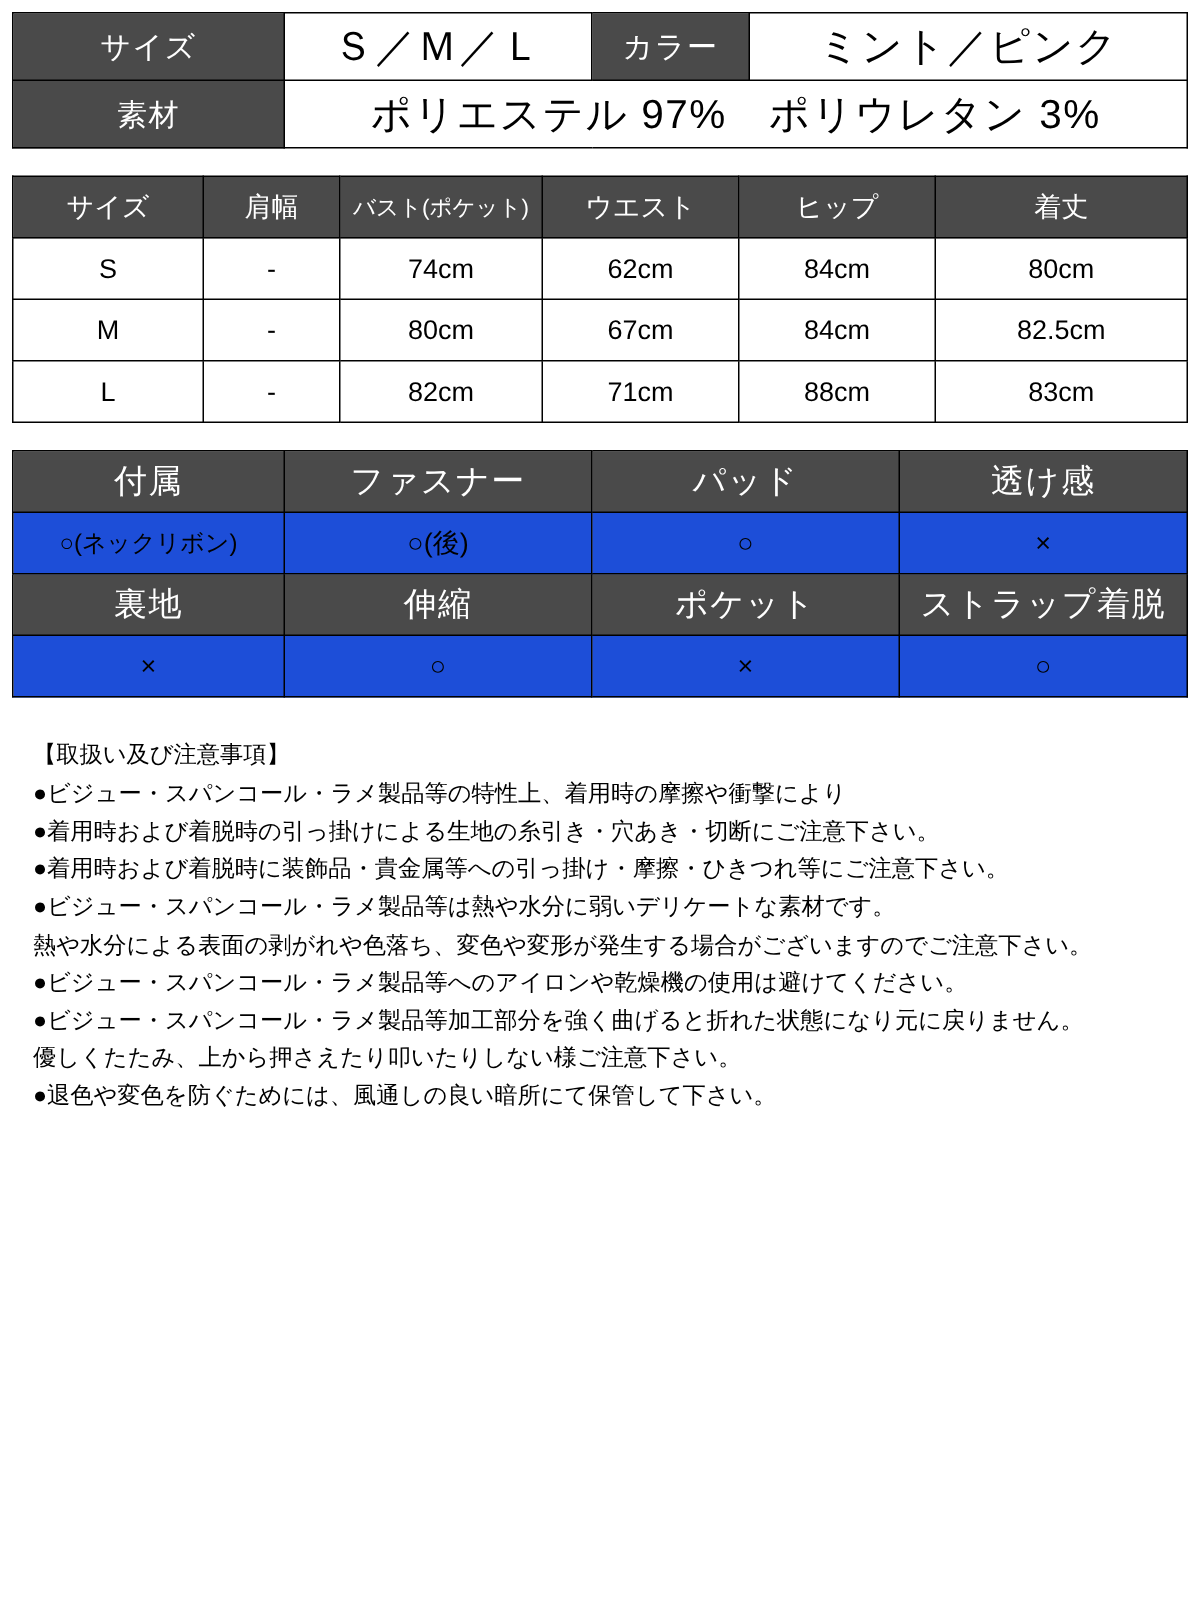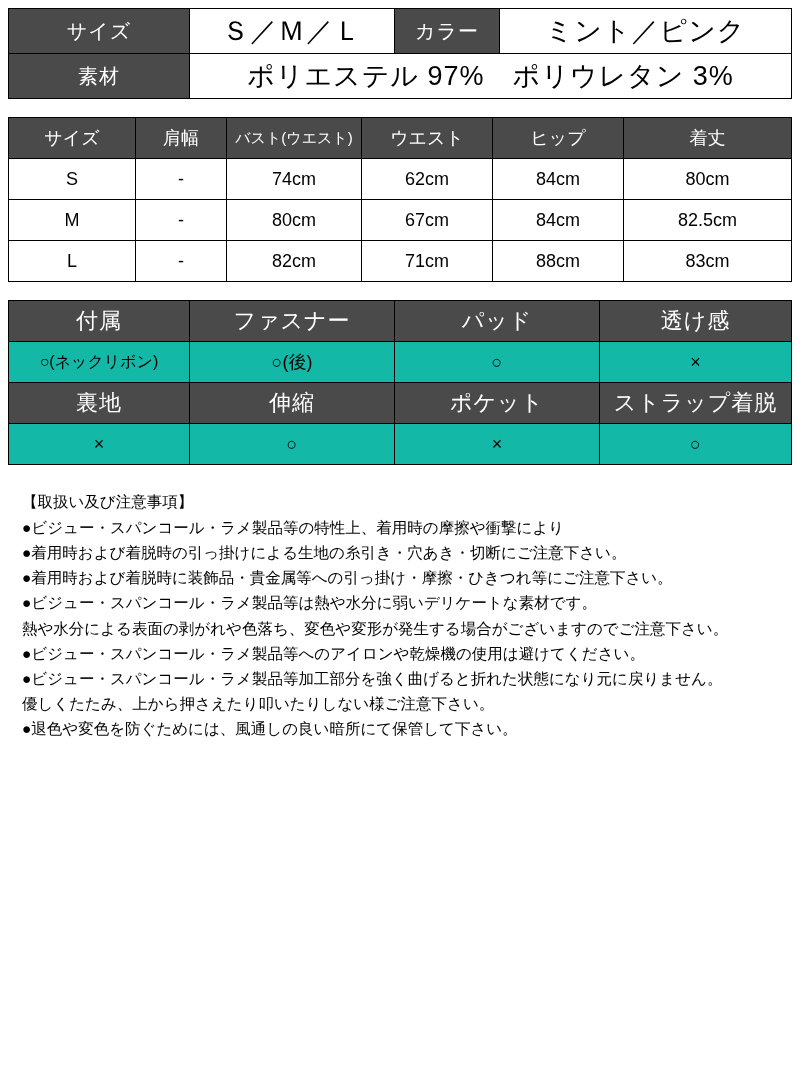--- a/index.html
+++ b/index.html
@@ -73,36 +73,36 @@
     height: 40px;
     font-size: 18px;
   }
   .tbl-detail td.hd {
     background: #4a4a4a;
     color: #ffffff;
     font-size: 22px;
     letter-spacing: 1px;
   }
   .tbl-detail td.val {
-    background: #14b8a6;
+    background: #1d4ed8;
     color: #000000;
     font-size: 18px;
   }
   .tbl-detail td.val.small {
     font-size: 16px;
   }
 
   
   .notes {
     margin-top: 26px;
     padding-left: 14px;
     font-size: 15.5px;
     line-height: 1.62;
     color: #000000;
-    font-family: Liberation Mono, monospace;
+    font-family: Liberation Serif, serif;
   }
   .notes .note-title {
     font-size: 15.5px;
     margin-bottom: 1px;
   }
   .notes p {
     margin: 0;
     white-space: nowrap;
   }
 </style>
@@ -126,21 +126,21 @@
     </tbody>
   </table>
 
   <div class="spacer-18"></div>
 
   <table class="tbl-size">
     <thead>
       <tr>
         <td style="width:126px">サイズ</td>
         <td style="width:90px">肩幅</td>
-        <td class="small" style="width:134px">バスト(ウエスト)</td>
+        <td class="small" style="width:134px">バスト(ポケット)</td>
         <td style="width:130px">ウエスト</td>
         <td style="width:130px">ヒップ</td>
         <td>着丈</td>
       </tr>
     </thead>
     <tbody>
       <tr>
         <td>S</td>
         <td>-</td>
         <td>74cm</td>

